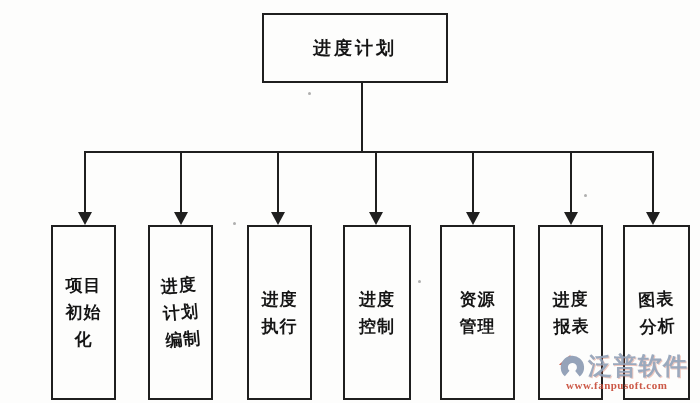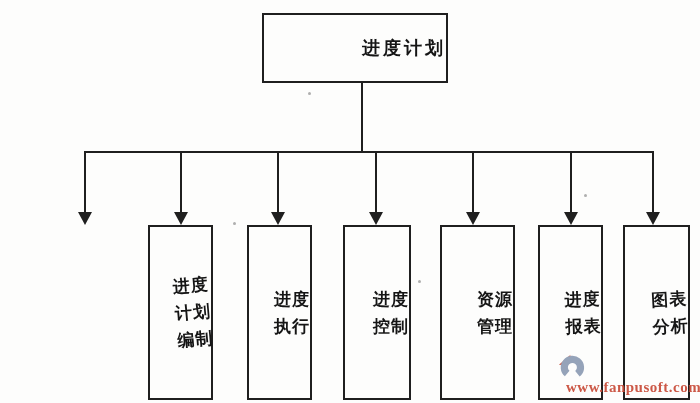--- a/index.html
+++ b/index.html
@@ -14,21 +14,21 @@
     background: #fdfdfc;
     overflow: hidden;
   }
   
   .node {
     position: absolute;
     background: #fdfdfc;
     border: 2px solid #1f1f1f;
     display: flex;
     align-items: center;
-    justify-content: flex-end;
+    justify-content: center;
     text-align: center;
     color: #151515;
     box-sizing: border-box;
   }
   .root-node {
     left: 262px; top: 13px; width: 186px; height: 70px;
     font-size: 18px; font-weight: 600; letter-spacing: 3px;
   }
   .leaf { top: 225px; height: 175px; font-size: 17px; font-weight: 600; }
   .leaf .label {
@@ -70,21 +70,21 @@
   .wm-logo { position: absolute; left: 6px; top: 4px; width: 31px; height: 27px; }
   .wm-brand {
     position: absolute; left: 38px; top: 1px;
     font-size: 24px; font-weight: 700; letter-spacing: 1px;
     font-family: "Liberation Sans", "DejaVu Sans", sans-serif;
     text-shadow: 1px 1px 0 rgba(205, 85, 60, 0.35);
     white-space: nowrap;
   }
   .wm-url {
     position: absolute; left: 16px; top: 30px;
-    font-size: 15px; font-weight: 700; letter-spacing: .5px;
+    font-size: 11px; font-weight: 700; letter-spacing: .5px;
     font-family: "Liberation Serif", "DejaVu Serif", serif;
     white-space: nowrap;
   }
   
   .tilt-a { transform: rotate(-5deg); }
   .tilt-b { transform: rotate(-2deg); }
   .tilt-c { transform: rotate(-3deg); }
 </style>
 </head>
 <body>
@@ -107,20 +107,25 @@
   <div class="line drop" style="left:652px"></div>
 
   <div class="arrowhead" style="left:78px"></div>
   <div class="arrowhead" style="left:174px"></div>
   <div class="arrowhead" style="left:271px"></div>
   <div class="arrowhead" style="left:369px"></div>
   <div class="arrowhead" style="left:466px"></div>
   <div class="arrowhead" style="left:564px"></div>
   <div class="arrowhead" style="left:646px"></div>
 
+  <div class="node leaf" style="left:51px;width:65px">
+    <span class="label">项目
+初始
+化</span>
+  </div>
   <div class="node leaf" style="left:148px;width:65px">
     <span class="label tilt-a">进度
 计划
 编制</span>
   </div>
   <div class="node leaf" style="left:247px;width:65px">
     <span class="label">进度
 执行</span>
   </div>
   <div class="node leaf" style="left:343px;width:68px">
@@ -143,16 +148,17 @@
   <div class="speck" style="left:308px;top:92px"></div>
   <div class="speck" style="left:233px;top:222px"></div>
   <div class="speck" style="left:418px;top:280px"></div>
   <div class="speck" style="left:584px;top:194px"></div>
 
   <div class="watermark">
     <svg class="wm-logo" viewBox="0 0 34 30">
       <path d="M3 13 L16 2 L12 14 Z" fill="#c4503c"></path>
       <circle cx="18" cy="16" r="9" fill="none" stroke-width="8" stroke-dasharray="44 12.5" transform="rotate(130 18 16)" stroke="#8d9cb4"></circle>
     </svg>
+    <span class="wm-brand" style="color: rgb(147, 162, 184);">泛普软件</span>
     <span class="wm-url" style="color: rgb(200, 75, 56);">www.fanpusoft.com</span>
   </div>
 
 </div>
 
 </body></html>

